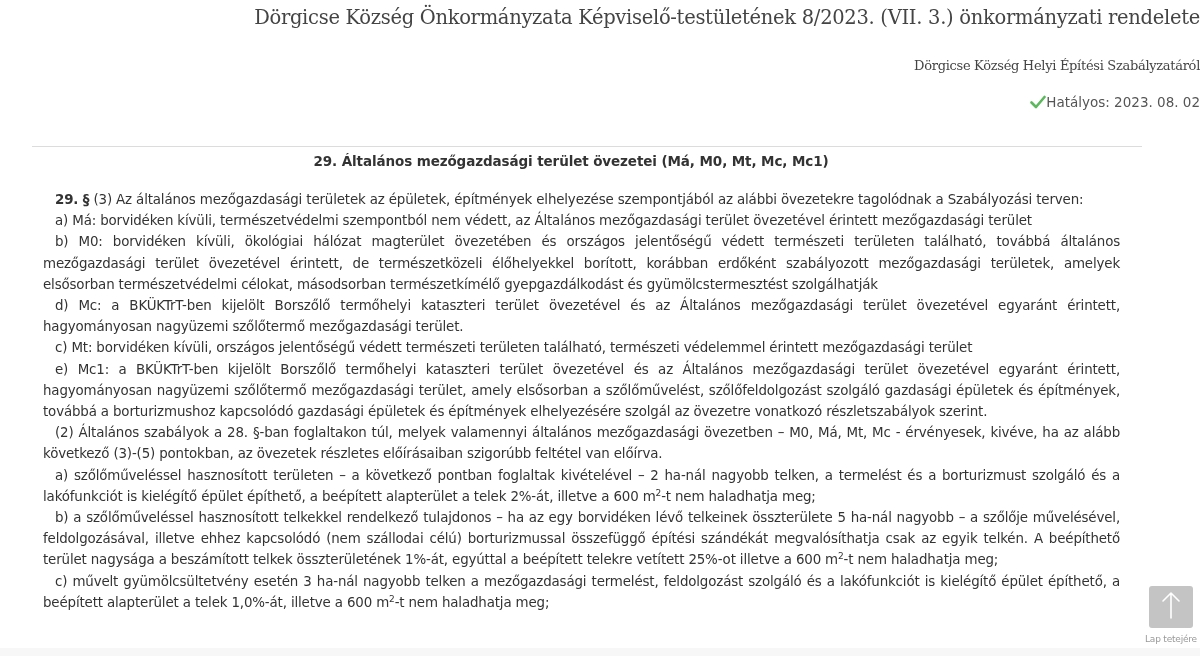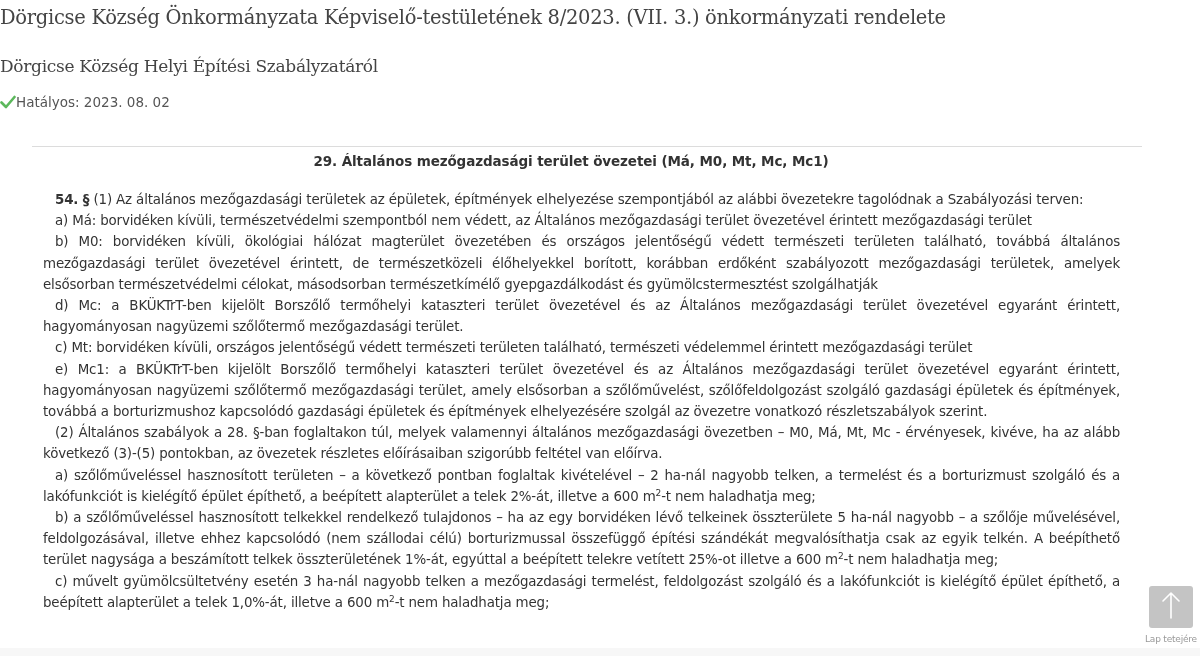--- a/index.html
+++ b/index.html
@@ -9,36 +9,36 @@
     }
     body {
       width: 1200px;
       height: 656px;
       overflow: hidden;
       position: relative;
       font-family: "DejaVu Sans", sans-serif;
       color: #333333;
     }
     .header {
-      text-align: left;
+      text-align: right;
     }
     .title {
       font-family: "DejaVu Serif", serif;
       font-size: 19.5px;
       color: #444444;
       font-weight: normal;
       margin: 0;
       padding-top: 6px;
       height: 30px;
       line-height: 24px;
       letter-spacing: -0.3px;
     }
     .subtitle {
       font-family: "DejaVu Serif", serif;
-      font-size: 17px;
+      font-size: 13px;
       color: #444444;
       font-weight: normal;
       margin: 0;
       margin-top: 19px;
       line-height: 22px;
       letter-spacing: -0.3px;
     }
     .effective {
       margin-top: 16px;
       font-size: 13.5px;
@@ -141,21 +141,21 @@
     </span>
     <span>Hatályos: 2023. 08. 02</span>
   </div>
 </div>
 
 <div class="divider"></div>
 
 <div class="section-title">29. Általános mezőgazdasági terület övezetei (Má, M0, Mt, Mc, Mc1)</div>
 
 <div class="content">
-  <p><span class="para-num">54. §</span><span> (1) Az általános mezőgazdasági területek az épületek, építmények elhelyezése szempontjából az alábbi övezetekre tagolódnak a Szabályozási terven:</span></p>
+  <p><span class="para-num">29. §</span><span> (3) Az általános mezőgazdasági területek az épületek, építmények elhelyezése szempontjából az alábbi övezetekre tagolódnak a Szabályozási terven:</span></p>
   <p><span>a) Má: borvidéken kívüli, természetvédelmi szempontból nem védett, az Általános mezőgazdasági terület övezetével érintett mezőgazdasági terület</span></p>
   <p><span>b) M0: borvidéken kívüli, ökológiai hálózat magterület övezetében és országos jelentőségű védett természeti területen található, továbbá általános mezőgazdasági terület övezetével érintett, de természetközeli élőhelyekkel borított, korábban erdőként szabályozott mezőgazdasági területek, amelyek elsősorban természetvédelmi célokat, másodsorban természetkímélő gyepgazdálkodást és gyümölcstermesztést szolgálhatják</span></p>
   <p><span>d) Mc: a BKÜKTrT-ben kijelölt Borszőlő termőhelyi kataszteri terület övezetével és az Általános mezőgazdasági terület övezetével egyaránt érintett, hagyományosan nagyüzemi szőlőtermő mezőgazdasági terület.</span></p>
   <p><span>c) Mt: borvidéken kívüli, országos jelentőségű védett természeti területen található, természeti védelemmel érintett mezőgazdasági terület</span></p>
   <p><span>e) Mc1: a BKÜKTrT-ben kijelölt Borszőlő termőhelyi kataszteri terület övezetével és az Általános mezőgazdasági terület övezetével egyaránt érintett, hagyományosan nagyüzemi szőlőtermő mezőgazdasági terület, amely elsősorban a szőlőművelést, szőlőfeldolgozást szolgáló gazdasági épületek és építmények, továbbá a borturizmushoz kapcsolódó gazdasági épületek és építmények elhelyezésére szolgál az övezetre vonatkozó részletszabályok szerint.</span></p>
   <p><span>(2) Általános szabályok a 28. §-ban foglaltakon túl, melyek valamennyi általános mezőgazdasági övezetben – M0, Má, Mt, Mc - érvényesek, kivéve, ha az alább következő (3)-(5) pontokban, az övezetek részletes előírásaiban szigorúbb feltétel van előírva.</span></p>
   <p><span>a) szőlőműveléssel hasznosított területen – a következő pontban foglaltak kivételével – 2 ha-nál nagyobb telken, a termelést és a borturizmust szolgáló és a lakófunkciót is kielégítő épület építhető, a beépített alapterület a telek 2%-át, illetve a 600 m</span><sup>2</sup><span>-t nem haladhatja meg;</span></p>
   <p><span>b) a szőlőműveléssel hasznosított telkekkel rendelkező tulajdonos – ha az egy borvidéken lévő telkeinek összterülete 5 ha-nál nagyobb – a szőlője művelésével, feldolgozásával, illetve ehhez kapcsolódó (nem szállodai célú) borturizmussal összefüggő építési szándékát megvalósíthatja csak az egyik telkén. A beépíthető terület nagysága a beszámított telkek összterületének 1%-át, egyúttal a beépített telekre vetített 25%-ot illetve a 600 m</span><sup>2</sup><span>-t nem haladhatja meg;</span></p>
   <p><span>c) művelt gyümölcsültetvény esetén 3 ha-nál nagyobb telken a mezőgazdasági termelést, feldolgozást szolgáló és a lakófunkciót is kielégítő épület építhető, a beépített alapterület a telek 1,0%-át, illetve a 600 m</span><sup>2</sup><span>-t nem haladhatja meg;</span></p>
 </div>

